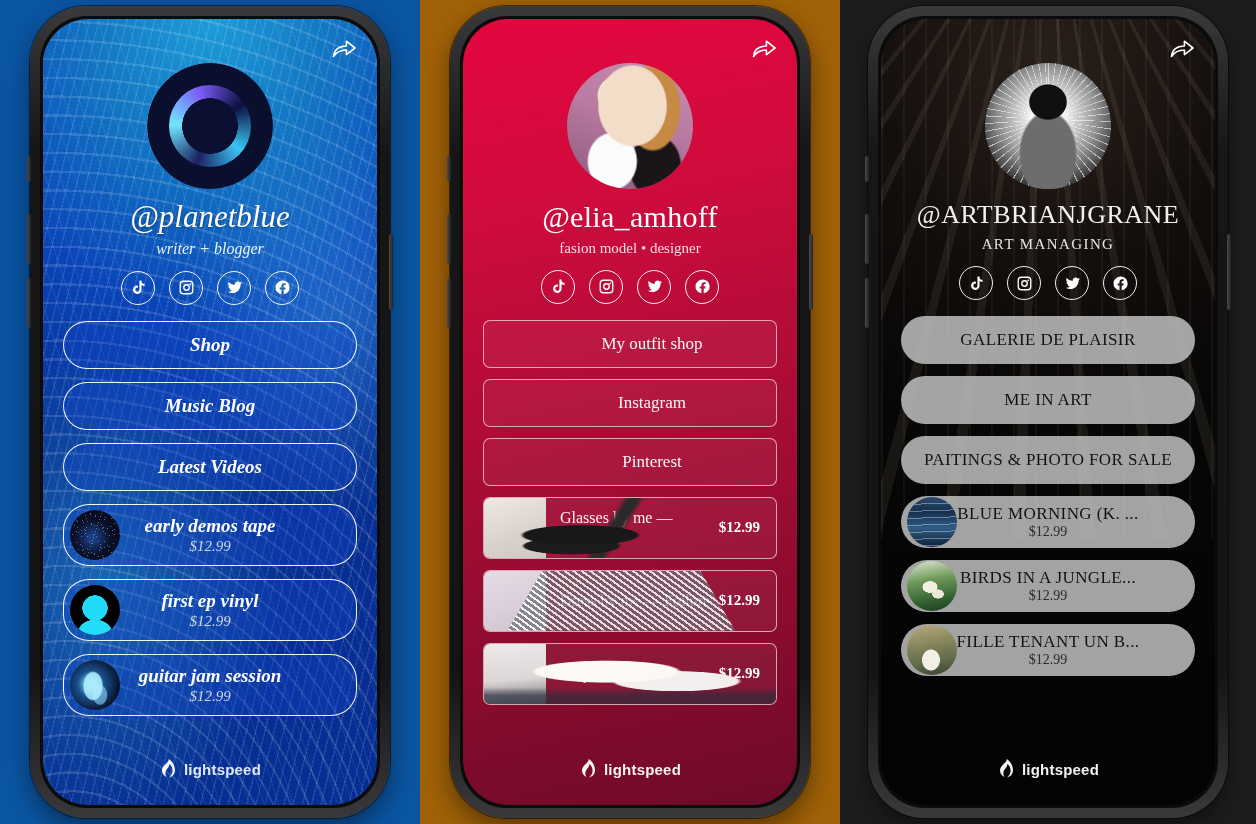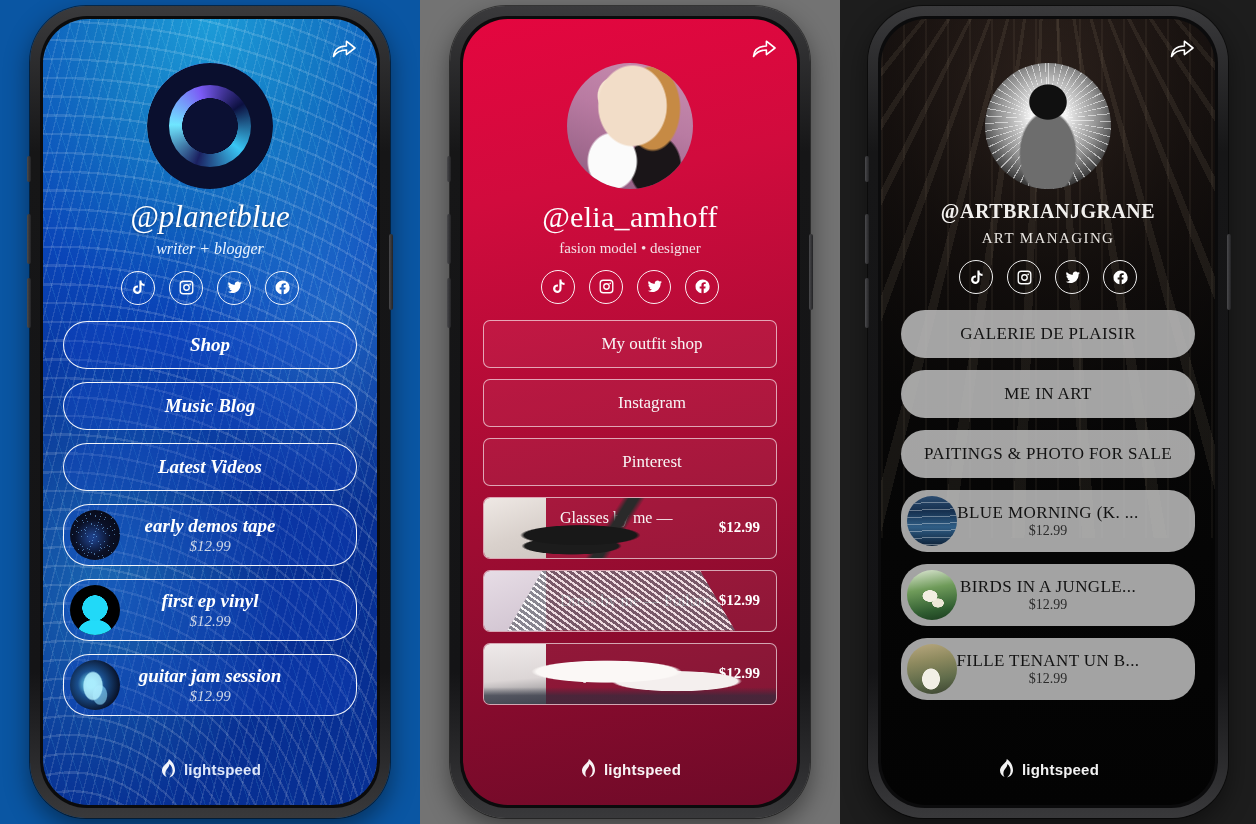--- a/index.html
+++ b/index.html
@@ -12,21 +12,21 @@
     width: 1256px; height: 824px;
     display: flex;
     position: relative;
   }
   .panel {
     position: relative;
     height: 824px;
     overflow: hidden;
   }
   .panel.p1 { width: 420px; background: #0a56a3; }
-  .panel.p2 { width: 420px; background: #737373; }
+  .panel.p2 { width: 420px; background: #a16207; }
   .panel.p3 { width: 416px; background: #1d1d1d; }
 
   
   .phone {
     position: absolute;
     left: 50%;
     transform: translateX(-50%);
     top: 6px;
     width: 360px;
     height: 812px;
@@ -195,24 +195,23 @@
     letter-spacing: .3px;
   }
   .red-theme .tagline {
     font-family: "Liberation Serif", serif;
     font-size: 15px;
     color: #f3dfe4;
     margin-top: 7px;
   }
   .dark-theme .handle {
     font-family: "Liberation Serif", serif;
-    font-size: 20px;
+    font-size: 26px;
     color: #f2f0ee;
     letter-spacing: .5px;
-    font-weight: bold;
   }
   .dark-theme .tagline {
     font-family: "Liberation Serif", serif;
     font-size: 15px;
     color: #e8e5e1;
     margin-top: 8px;
     letter-spacing: 1.4px;
   }
 
   
@@ -304,21 +303,21 @@
     margin-bottom: 12px;
     border-radius: 26px;
     background: rgba(190,190,190,.86);
   }
   .dark-theme .lnk-title {
     font-family: "Liberation Serif", serif;
     font-size: 17px;
     color: #121212;
     letter-spacing: .4px;
   }
-  .dark-theme .lnk.product { height: 62px; flex-direction: column; gap: 0; }
+  .dark-theme .lnk.product { height: 52px; flex-direction: column; gap: 0; }
   .dark-theme .lnk.product .lnk-price {
     font-family: "Liberation Serif", serif;
     font-size: 14px;
     color: #2b2b2b;
   }
 
   
   .thumb {
     position: absolute;
     left: 6px; top: 50%;

